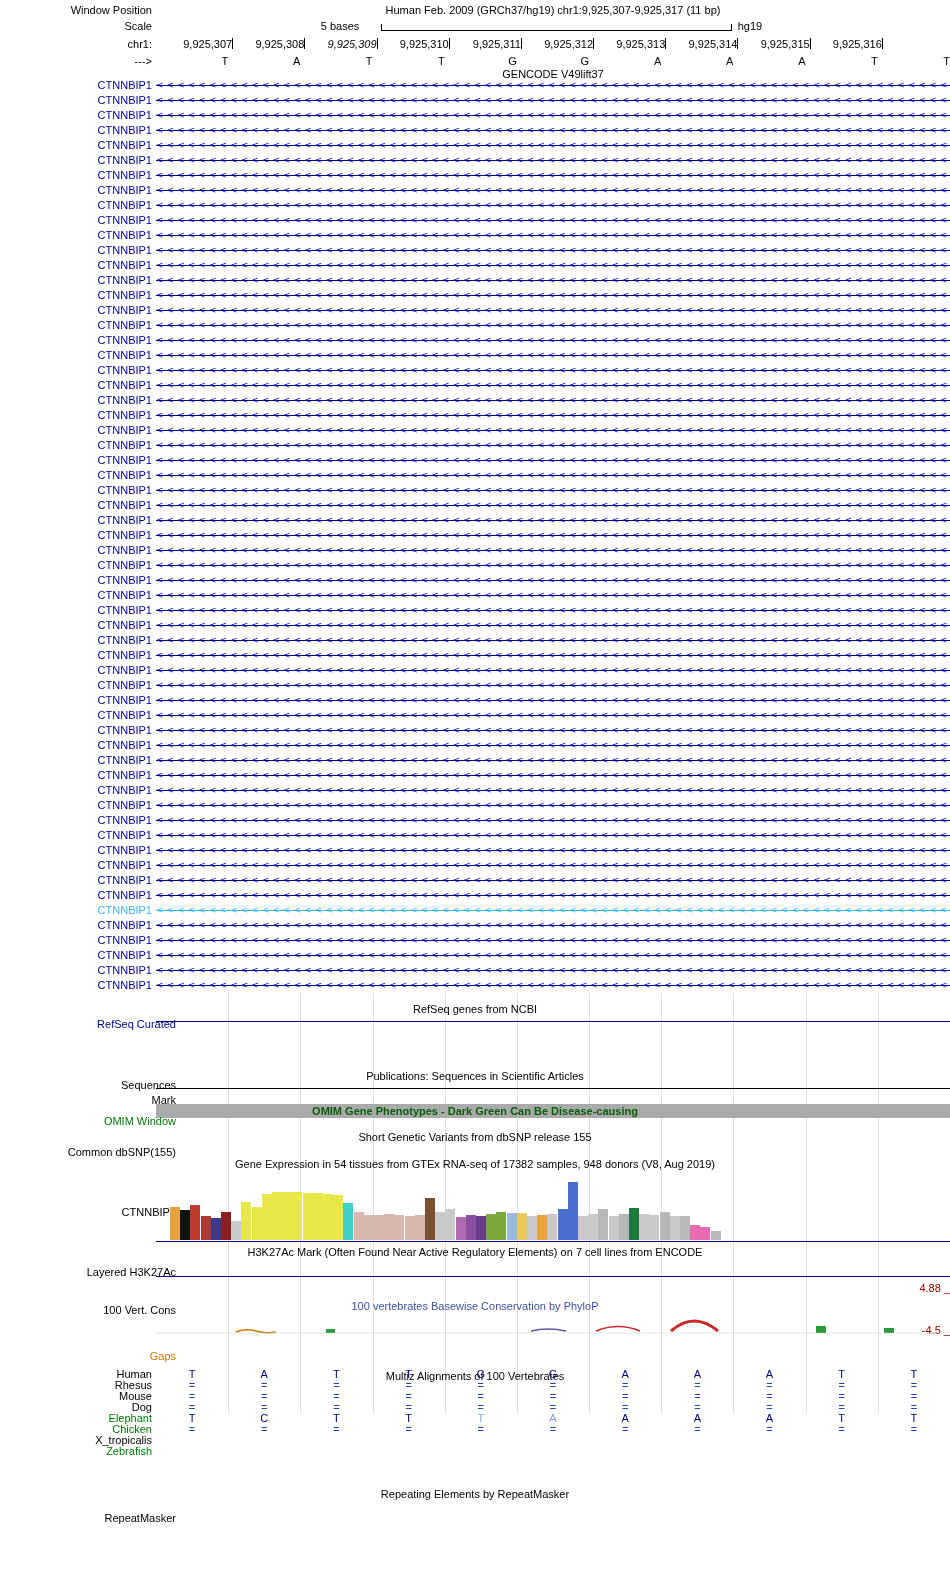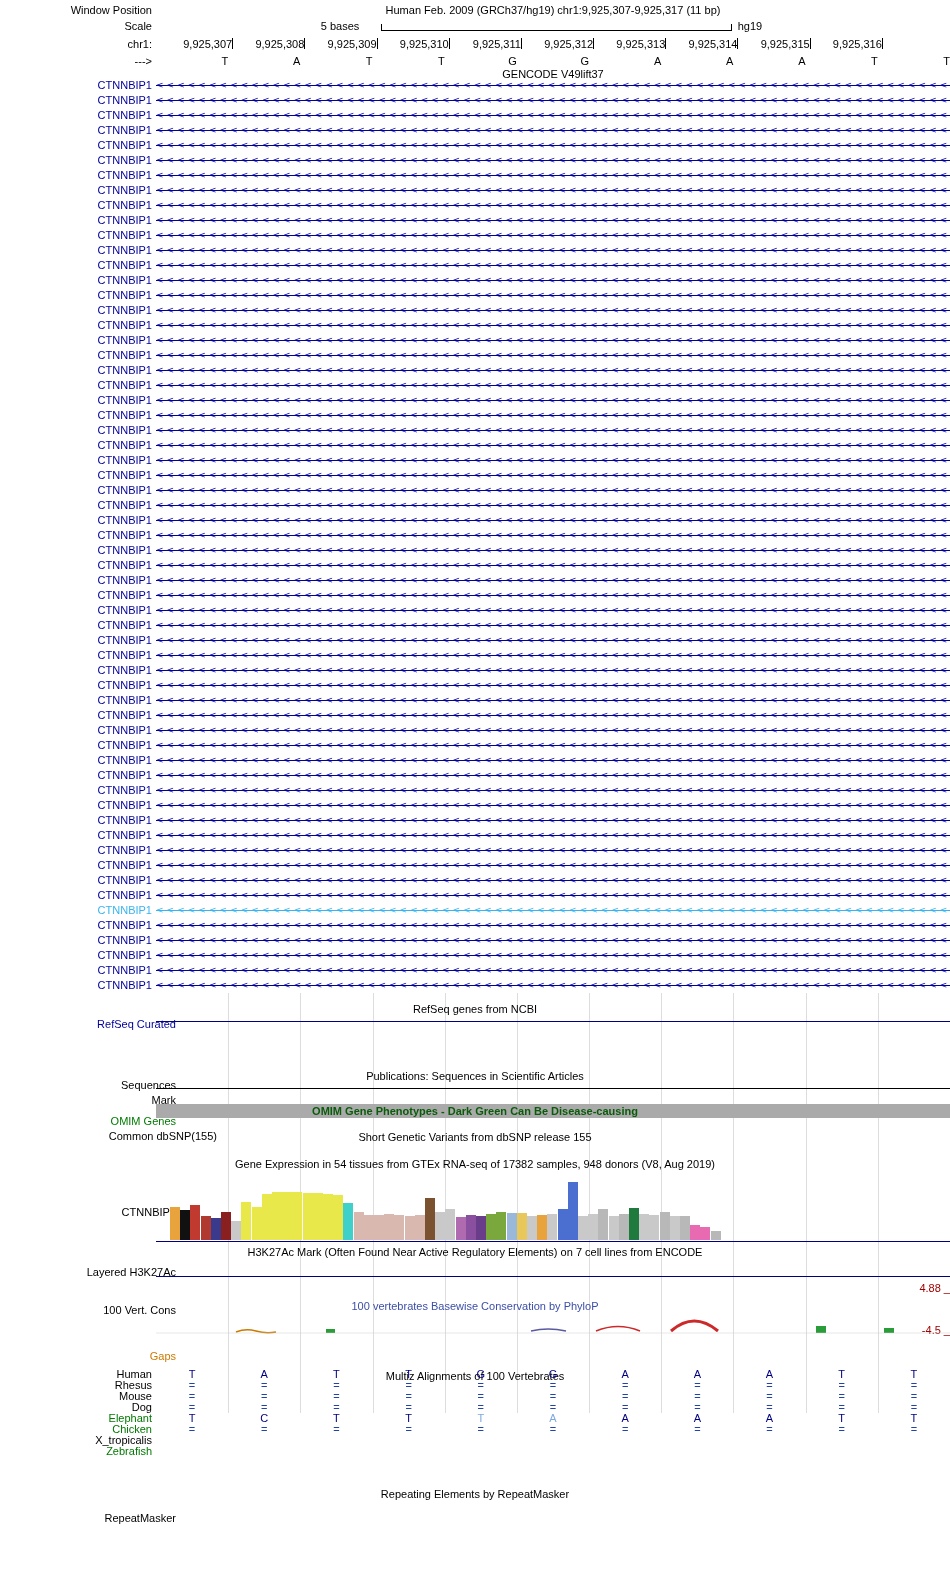--- a/index.html
+++ b/index.html
@@ -76,21 +76,21 @@
   <div class="scale-tick" style="top:24px;left:731px;"></div>
 
   <div class="hdr-label" style="top:38px;">chr1:</div>
   <div class="hdr-label" style="top:55px;">---&gt;</div>
 
   <div id="ruler">
       <div class="ruler-item" style="left: 160px; top: 38px; width: 72.1818px;">9,925,307</div>
       <div class="ruler-sep" style="left: 232.182px; top: 38px;"></div>
       <div class="ruler-item" style="left: 232.182px; top: 38px; width: 72.1818px;">9,925,308</div>
       <div class="ruler-sep" style="left: 304.364px; top: 38px;"></div>
-      <div class="ruler-item" style="left: 304.364px; top: 38px; width: 72.1818px;">9,925,309</div>
+      <div class="ruler-item" style="left: 304.364px; top: 38px; width: 72.1818px; font-style: italic;">9,925,309</div>
       <div class="ruler-sep" style="left: 376.545px; top: 38px;"></div>
       <div class="ruler-item" style="left: 376.545px; top: 38px; width: 72.1818px;">9,925,310</div>
       <div class="ruler-sep" style="left: 448.727px; top: 38px;"></div>
       <div class="ruler-item" style="left: 448.727px; top: 38px; width: 72.1818px;">9,925,311</div>
       <div class="ruler-sep" style="left: 520.909px; top: 38px;"></div>
       <div class="ruler-item" style="left: 520.909px; top: 38px; width: 72.1818px;">9,925,312</div>
       <div class="ruler-sep" style="left: 593.091px; top: 38px;"></div>
       <div class="ruler-item" style="left: 593.091px; top: 38px; width: 72.1818px;">9,925,313</div>
       <div class="ruler-sep" style="left: 665.273px; top: 38px;"></div>
       <div class="ruler-item" style="left: 665.273px; top: 38px; width: 72.1818px;">9,925,314</div>
@@ -434,26 +434,26 @@
   <div class="track" style="height:34px;margin-top:35px;">
     <div class="track-title" style="top:6px;">Publications: Sequences in Scientific Articles</div>
     <div class="hline" style="top:24px;background:#000;"></div>
     <div class="label-col" style="top:15px;">Sequences</div>
     <div class="label-col" style="top:30px;">Mark</div>
   </div>
 
   <div class="track" style="height:30px;">
     <div class="omim-band" style="top:6px;"></div>
     <div class="track-title" style="top:7px;color:#0a5c0a;font-weight:bold;">OMIM Gene Phenotypes - Dark Green Can Be Disease-causing</div>
-    <div class="label-col" style="top:17px;color:#007a00;">OMIM Genes</div>
+    <div class="label-col" style="top:17px;color:#007a00;">OMIM Window</div>
   </div>
 
   <div class="track" style="height:30px;">
     <div class="track-title" style="top:3px;">Short Genetic Variants from dbSNP release 155</div>
-    <div class="label-col" style="top:2px;padding-left:41px;">Common dbSNP(155)</div>
+    <div class="label-col" style="top:18px;">Common dbSNP(155)</div>
   </div>
 
   <div class="track" style="height:82px;">
     <div class="track-title" style="top:0px;">Gene Expression in 54 tissues from GTEx RNA-seq of 17382 samples, 948 donors (V8, Aug 2019)</div>
     <div class="label-col" style="top:48px;">CTNNBIP1</div>
     <div id="gtex-bars">
         <div class="gtex-bar" style="left: 0px; height: 32.8302px; background: rgb(232, 163, 61);"></div>
         <div class="gtex-bar" style="left: 10.2px; height: 29.5472px; background: rgb(17, 17, 17);"></div>
         <div class="gtex-bar" style="left: 20.4px; height: 35.0189px; background: rgb(192, 58, 47);"></div>
         <div class="gtex-bar" style="left: 30.6px; height: 24.0755px; background: rgb(176, 58, 47);"></div>

